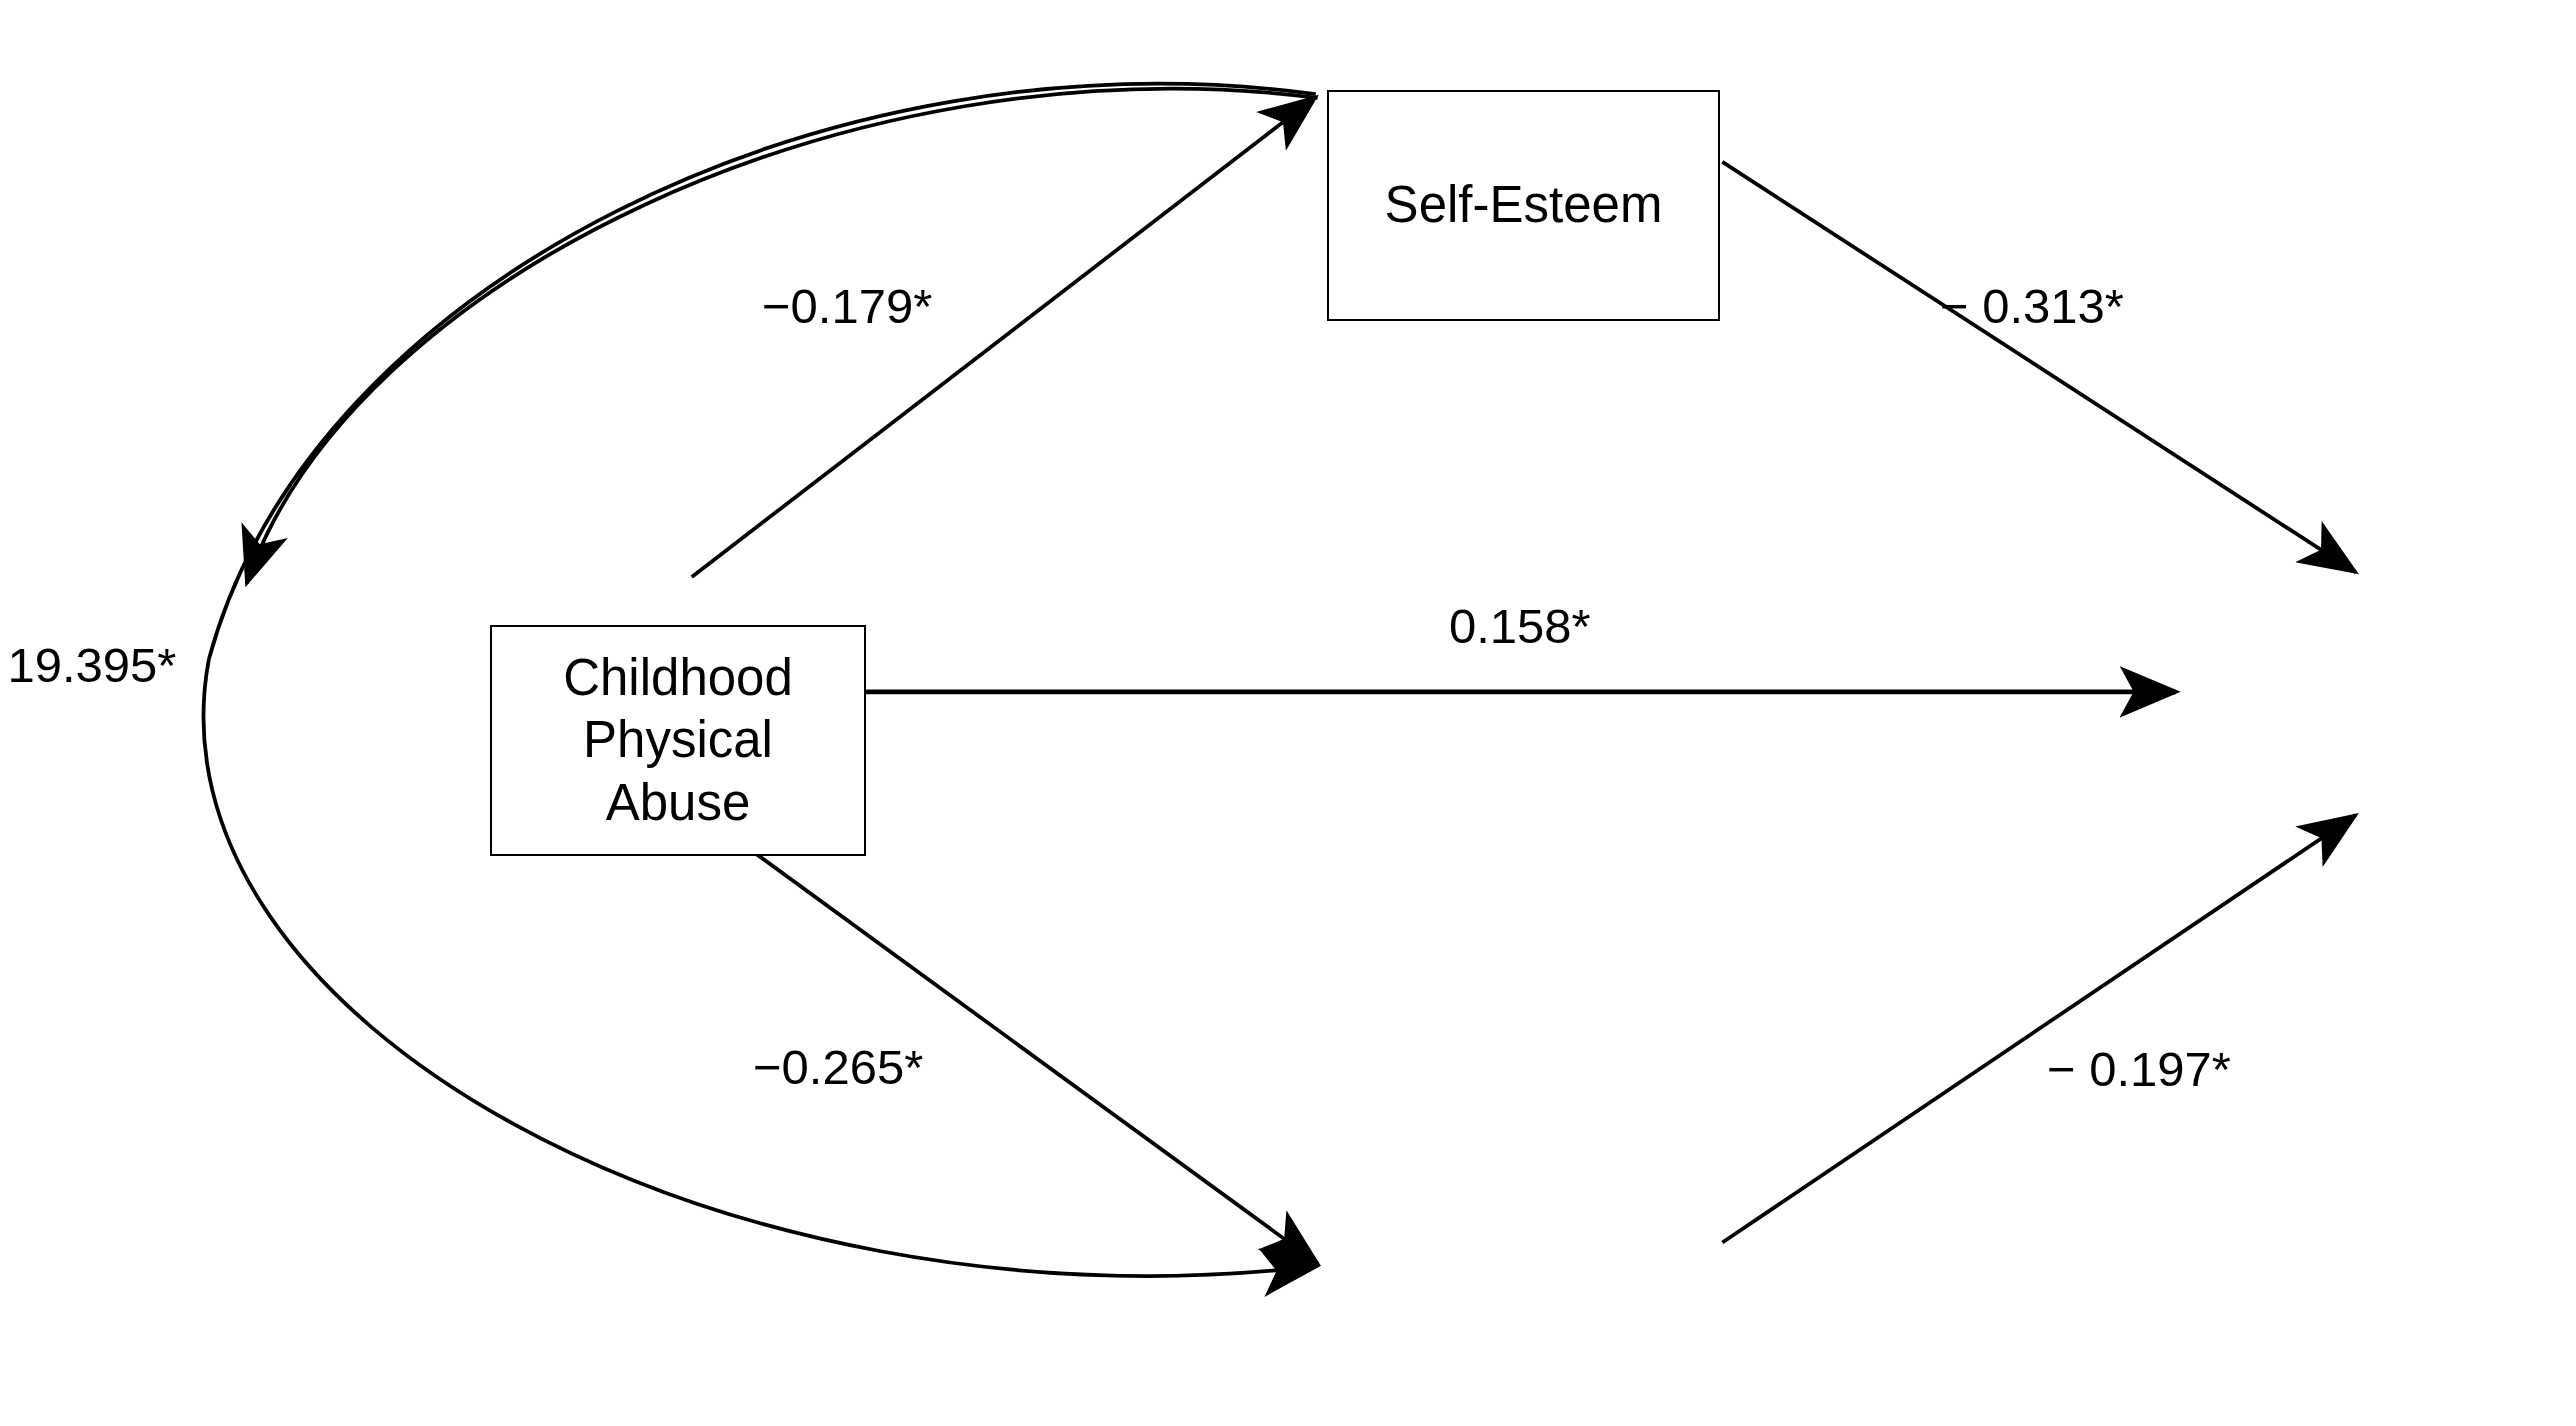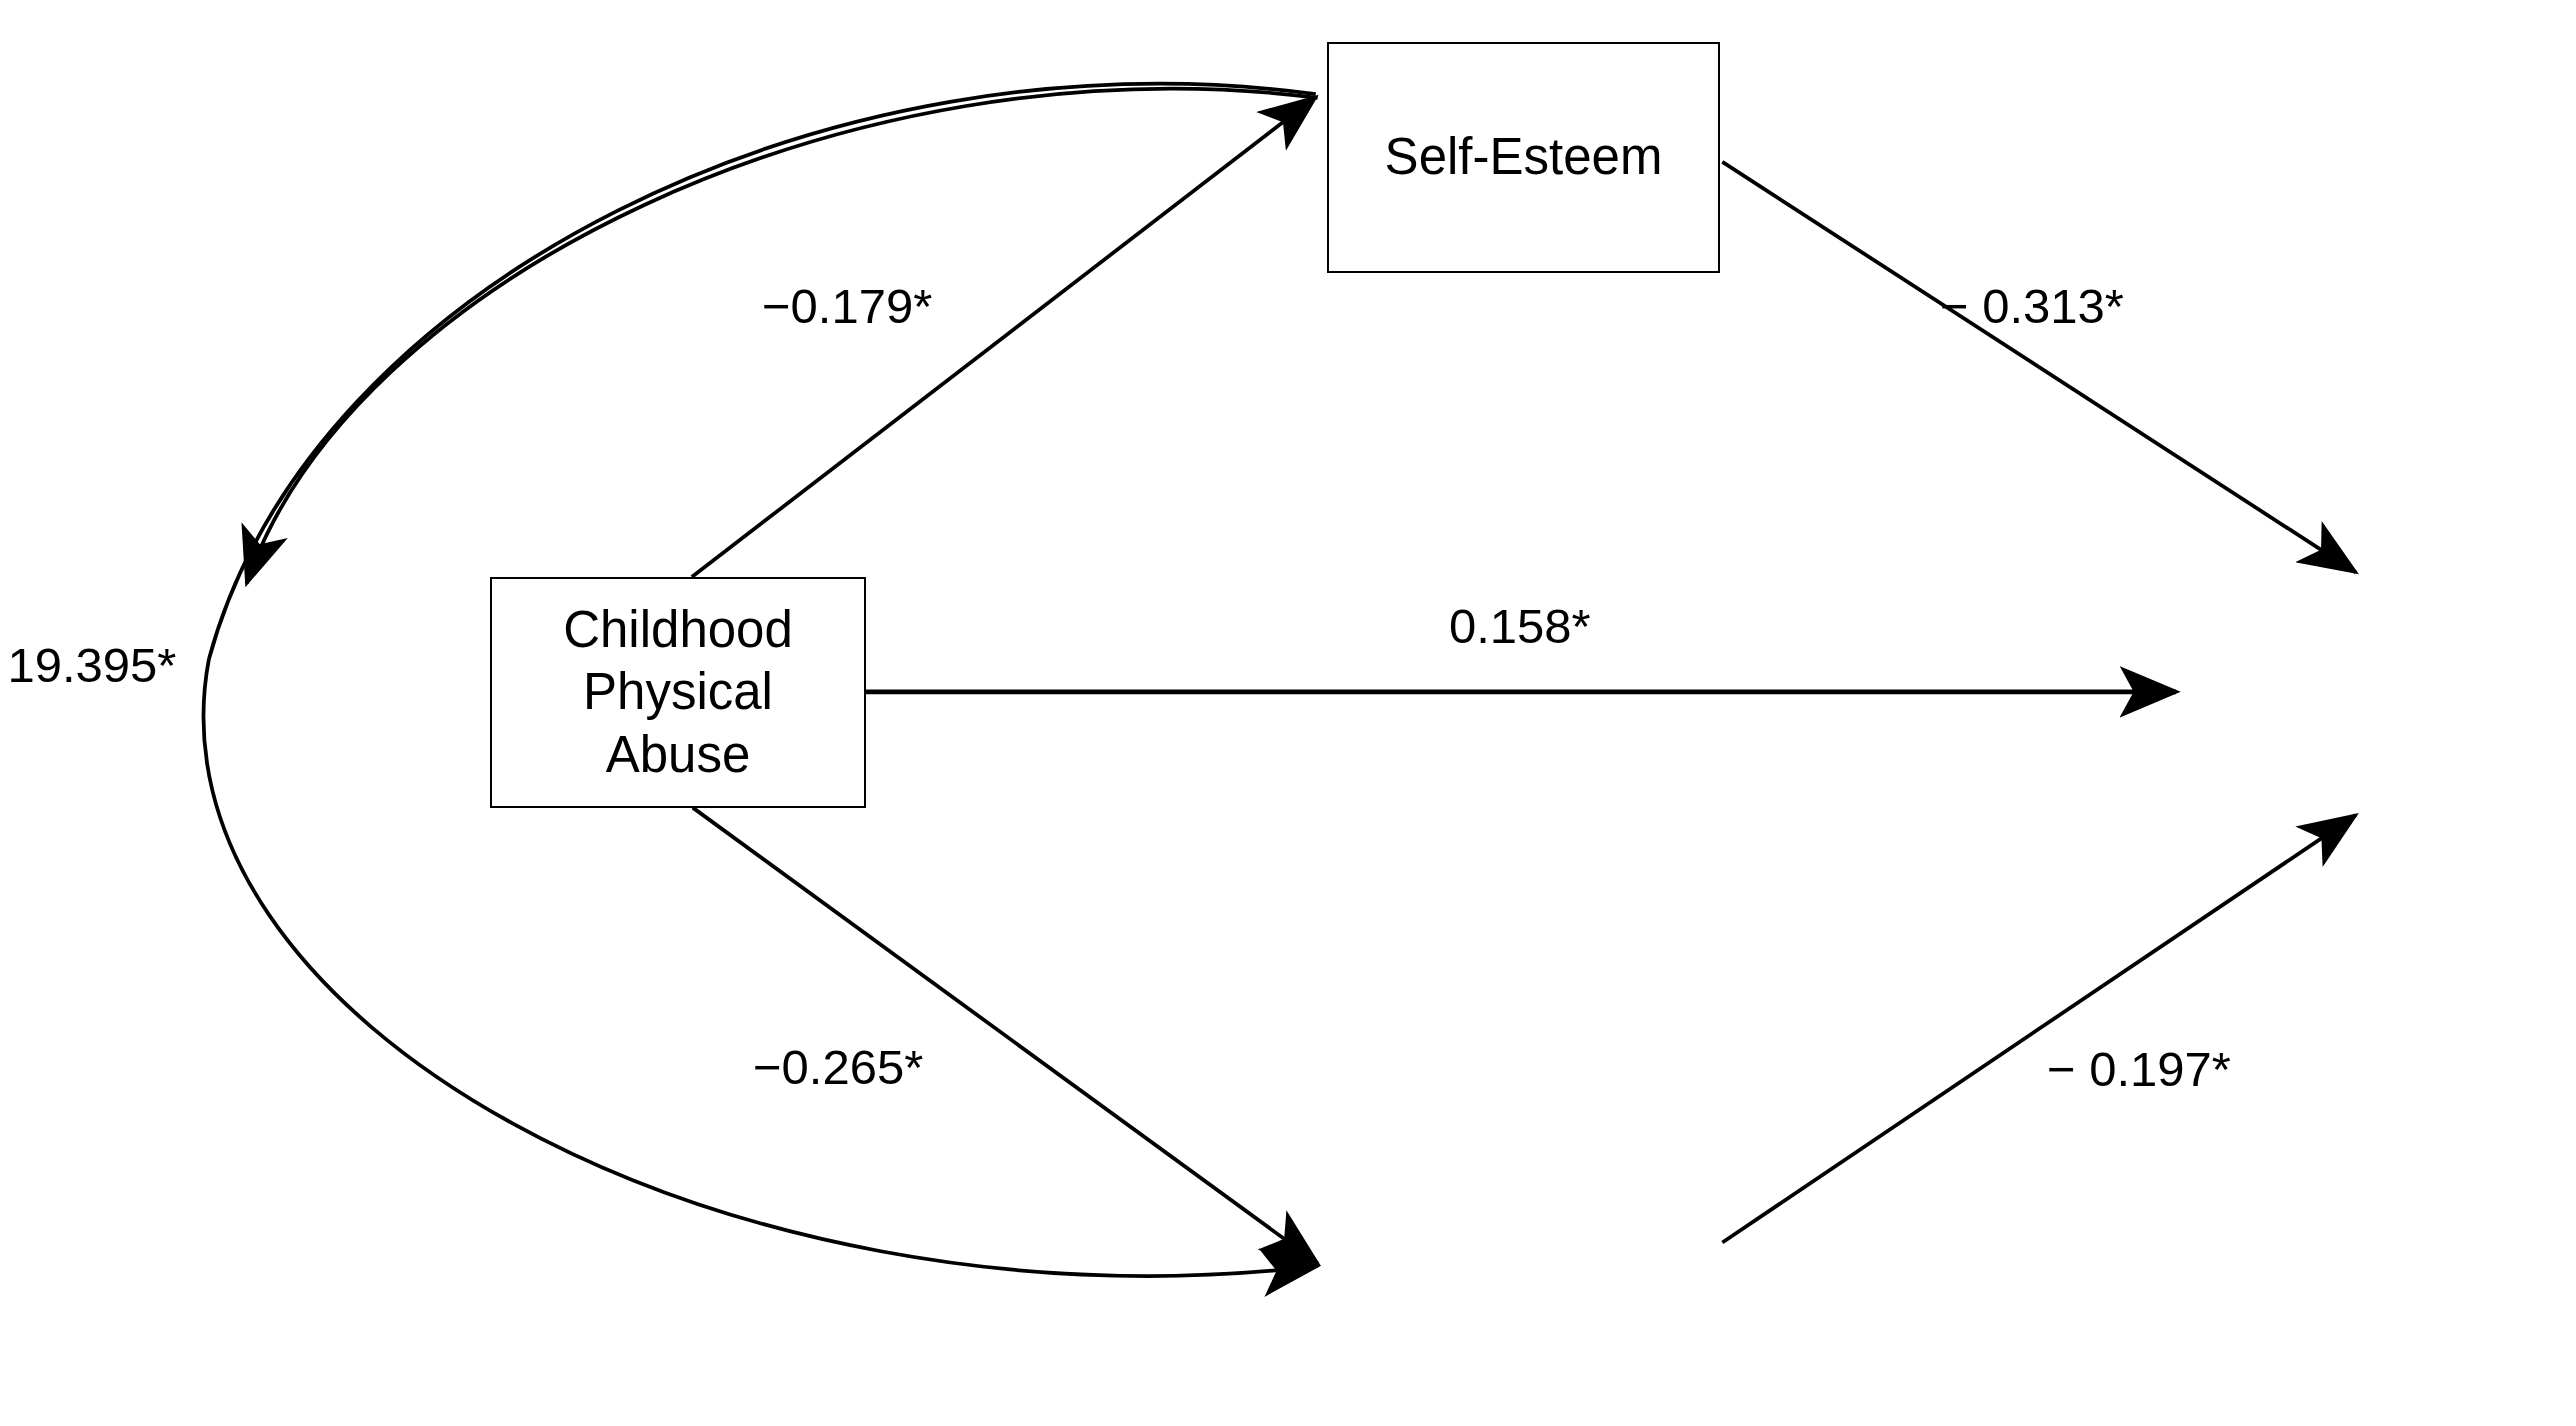--- a/index.html
+++ b/index.html
@@ -29,20 +29,21 @@
     background: #ffffff;
     display: flex;
     align-items: center;
     justify-content: center;
     text-align: center;
     color: #000000;
     font-size: 51px;
     line-height: 1.22;
     font-family: "Liberation Sans", sans-serif;
     white-space: pre-line;
+    margin-top: 48px;
   }
   .edge-label {
     position: absolute;
     color: #000000;
     font-size: 49px;
     line-height: 1;
     font-family: "Liberation Sans", sans-serif;
     white-space: pre;
     background: transparent;
   }

